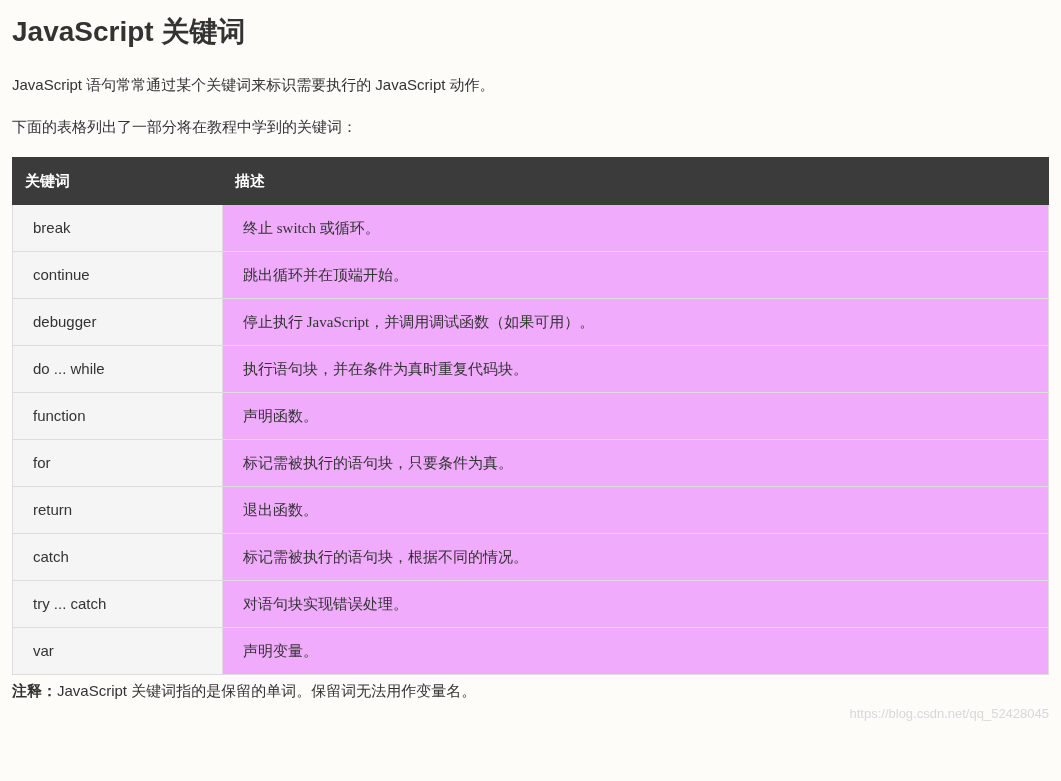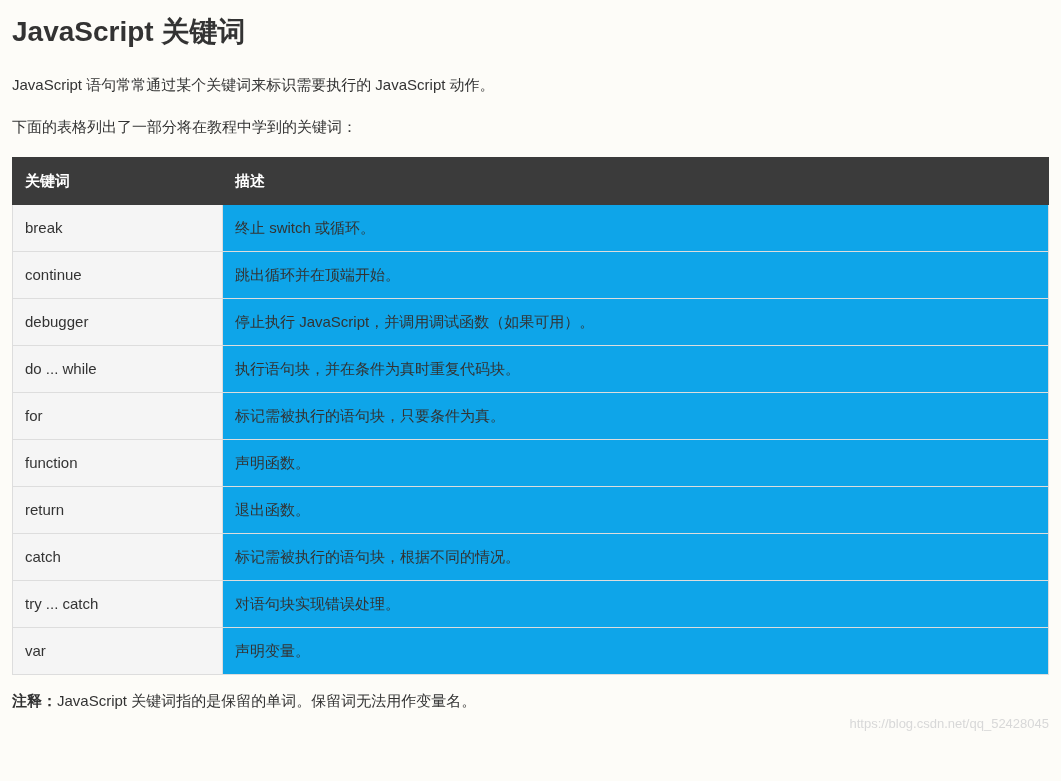--- a/index.html
+++ b/index.html
@@ -23,49 +23,50 @@
       margin-bottom: 18px;
     }
     p {
       font-size: 15px;
       color: #333;
       margin-bottom: 18px;
     }
     table {
       width: 100%;
       border-collapse: collapse;
-      margin-bottom: 14px;
+      margin-bottom: 4px;
       background-color: #fff;
     }
     thead tr {
       background-color: #3b3b3b;
     }
     thead th {
       color: #fff;
       font-weight: bold;
       text-align: left;
       padding: 11px 12px;
       font-size: 15px;
       border: 1px solid #3b3b3b;
     }
     thead th:first-child {
       width: 210px;
     }
     tbody td {
-      padding: 11px 12px;
+      padding: 11px 20px;
       border: 1px solid #ddd;
       font-size: 15px;
       color: #333;
       vertical-align: middle;
     }
     tbody td:first-child {
       background-color: #f5f5f5;
     }
     tbody td:last-child {
-      background-color: #0ea5e9;
+      background-color: #f0abfc;
+      font-family: Liberation Serif, serif;
     }
     .note-label {
       font-weight: bold;
     }
     .watermark {
       position: absolute;
       right: 12px;
       bottom: 6px;
       font-size: 13px;
       color: #d8d8d8;
@@ -101,26 +102,26 @@
     </tr>
     <tr>
       <td>debugger</td>
       <td>停止执行 JavaScript，并调用调试函数（如果可用）。</td>
     </tr>
     <tr>
       <td>do ... while</td>
       <td>执行语句块，并在条件为真时重复代码块。</td>
     </tr>
     <tr>
+      <td>function</td>
+      <td>声明函数。</td>
+    </tr>
+    <tr>
       <td>for</td>
       <td>标记需被执行的语句块，只要条件为真。</td>
-    </tr>
-    <tr>
-      <td>function</td>
-      <td>声明函数。</td>
     </tr>
     <tr>
       <td>return</td>
       <td>退出函数。</td>
     </tr>
     <tr>
       <td>catch</td>
       <td>标记需被执行的语句块，根据不同的情况。</td>
     </tr>
     <tr>

